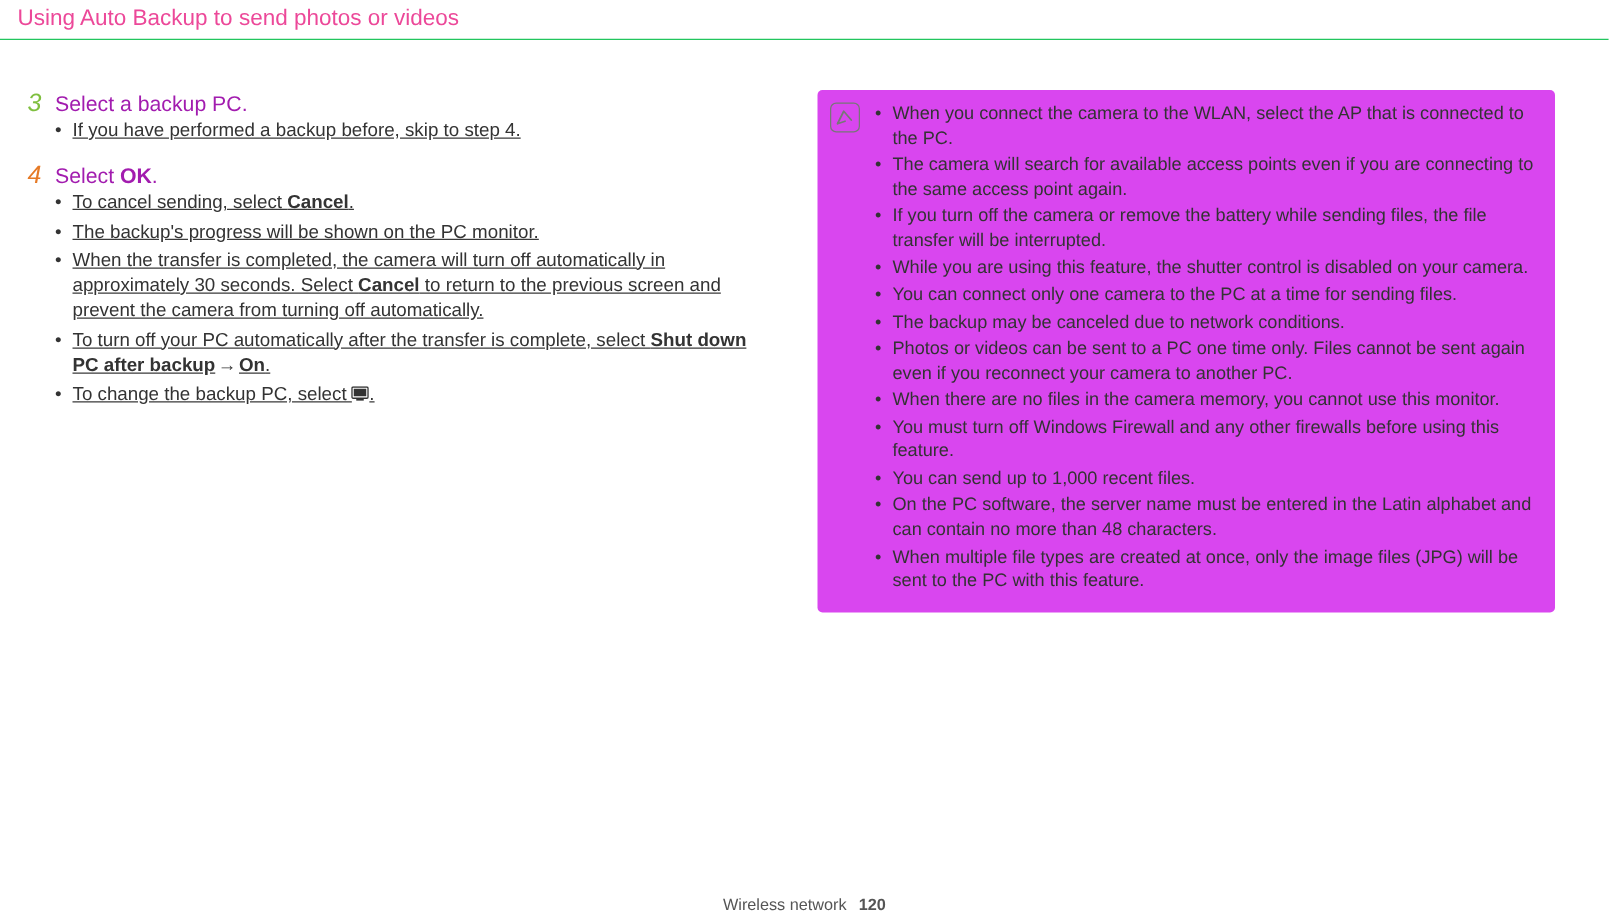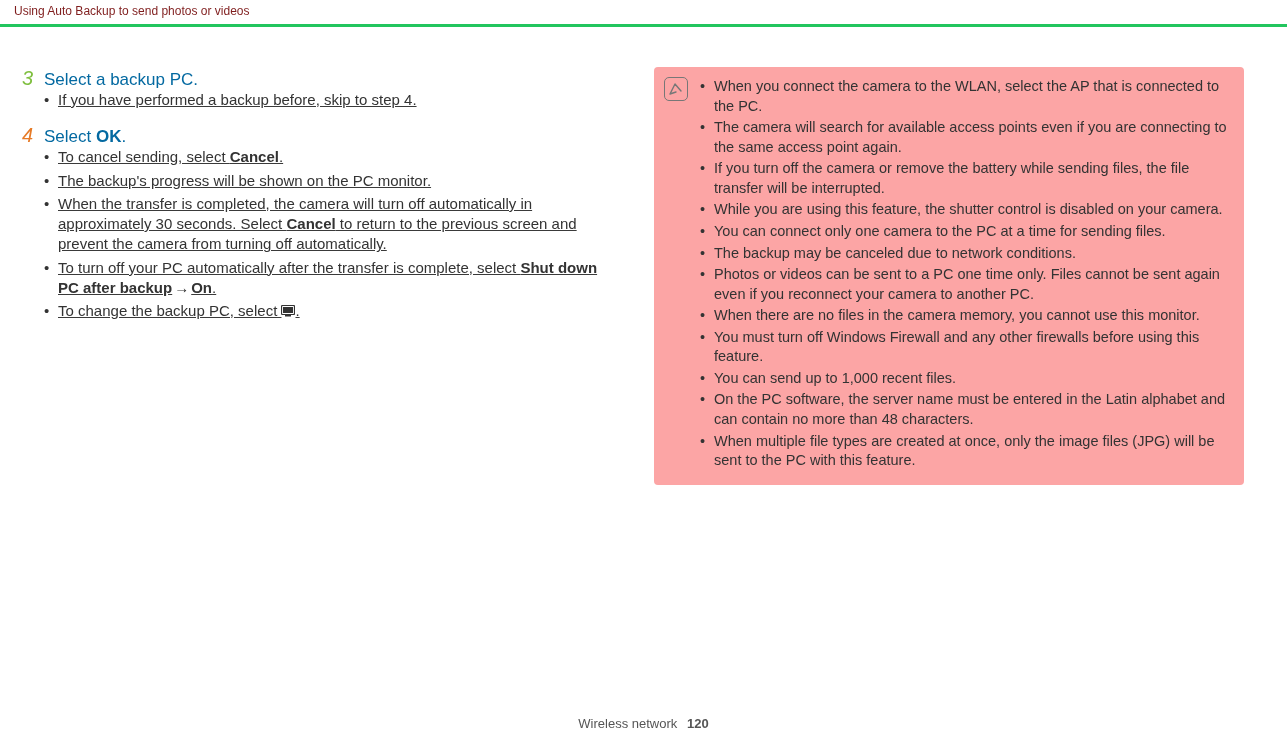--- a/index.html
+++ b/index.html
@@ -7,23 +7,23 @@
       font-family: "Segoe UI", -apple-system, Helvetica, Arial, sans-serif;
       width: 1287px;
       height: 731px;
       background: #fff;
       color: #3a3a3a;
       position: relative;
       overflow: hidden;
     }
     .header {
       padding: 4px 14px 6px;
-      border-bottom: 3px solid #22c55e;
-      color: #7f1d1d;
-      font-size: 12px;
+      border-bottom: 1px solid #22c55e;
+      color: #ec4899;
+      font-size: 18px;
       font-weight: 400;
     }
     .content-area {
       display: flex;
       padding: 40px 22px 0 22px;
       gap: 42px;
     }
     .left-col, .right-col {
       width: 590px;
     }
@@ -38,21 +38,21 @@
       font-style: italic;
       font-size: 20px;
       font-weight: 500;
       width: 22px;
       flex-shrink: 0;
     }
     .n3 { color: #7fbf3f; }
     .n4 { color: #e67a26; }
     .step-head {
       font-size: 17px;
-      color: #0369a1;
+      color: #a21caf;
     }
     .step-head .bold { font-weight: 700; }
     .sub-list {
       list-style: none;
       padding-left: 22px;
       text-decoration: underline;
     }
     .sub-list li {
       position: relative;
       font-size: 15px;
@@ -73,21 +73,21 @@
     .pc-icon {
       display: inline-block;
       width: 14px;
       height: 12px;
       vertical-align: -1px;
       position: relative;
     }
     .pc-icon svg { display:block; }
 
     .note-box {
-      background: #fca5a5;
+      background: #d946ef;
       border-radius: 4px;
       padding: 10px 14px 12px 46px;
       position: relative;
       font-size: 14.5px;
       color: #333;
       line-height: 1.35;
     }
     .note-icon {
       position: absolute;
       left: 10px;

